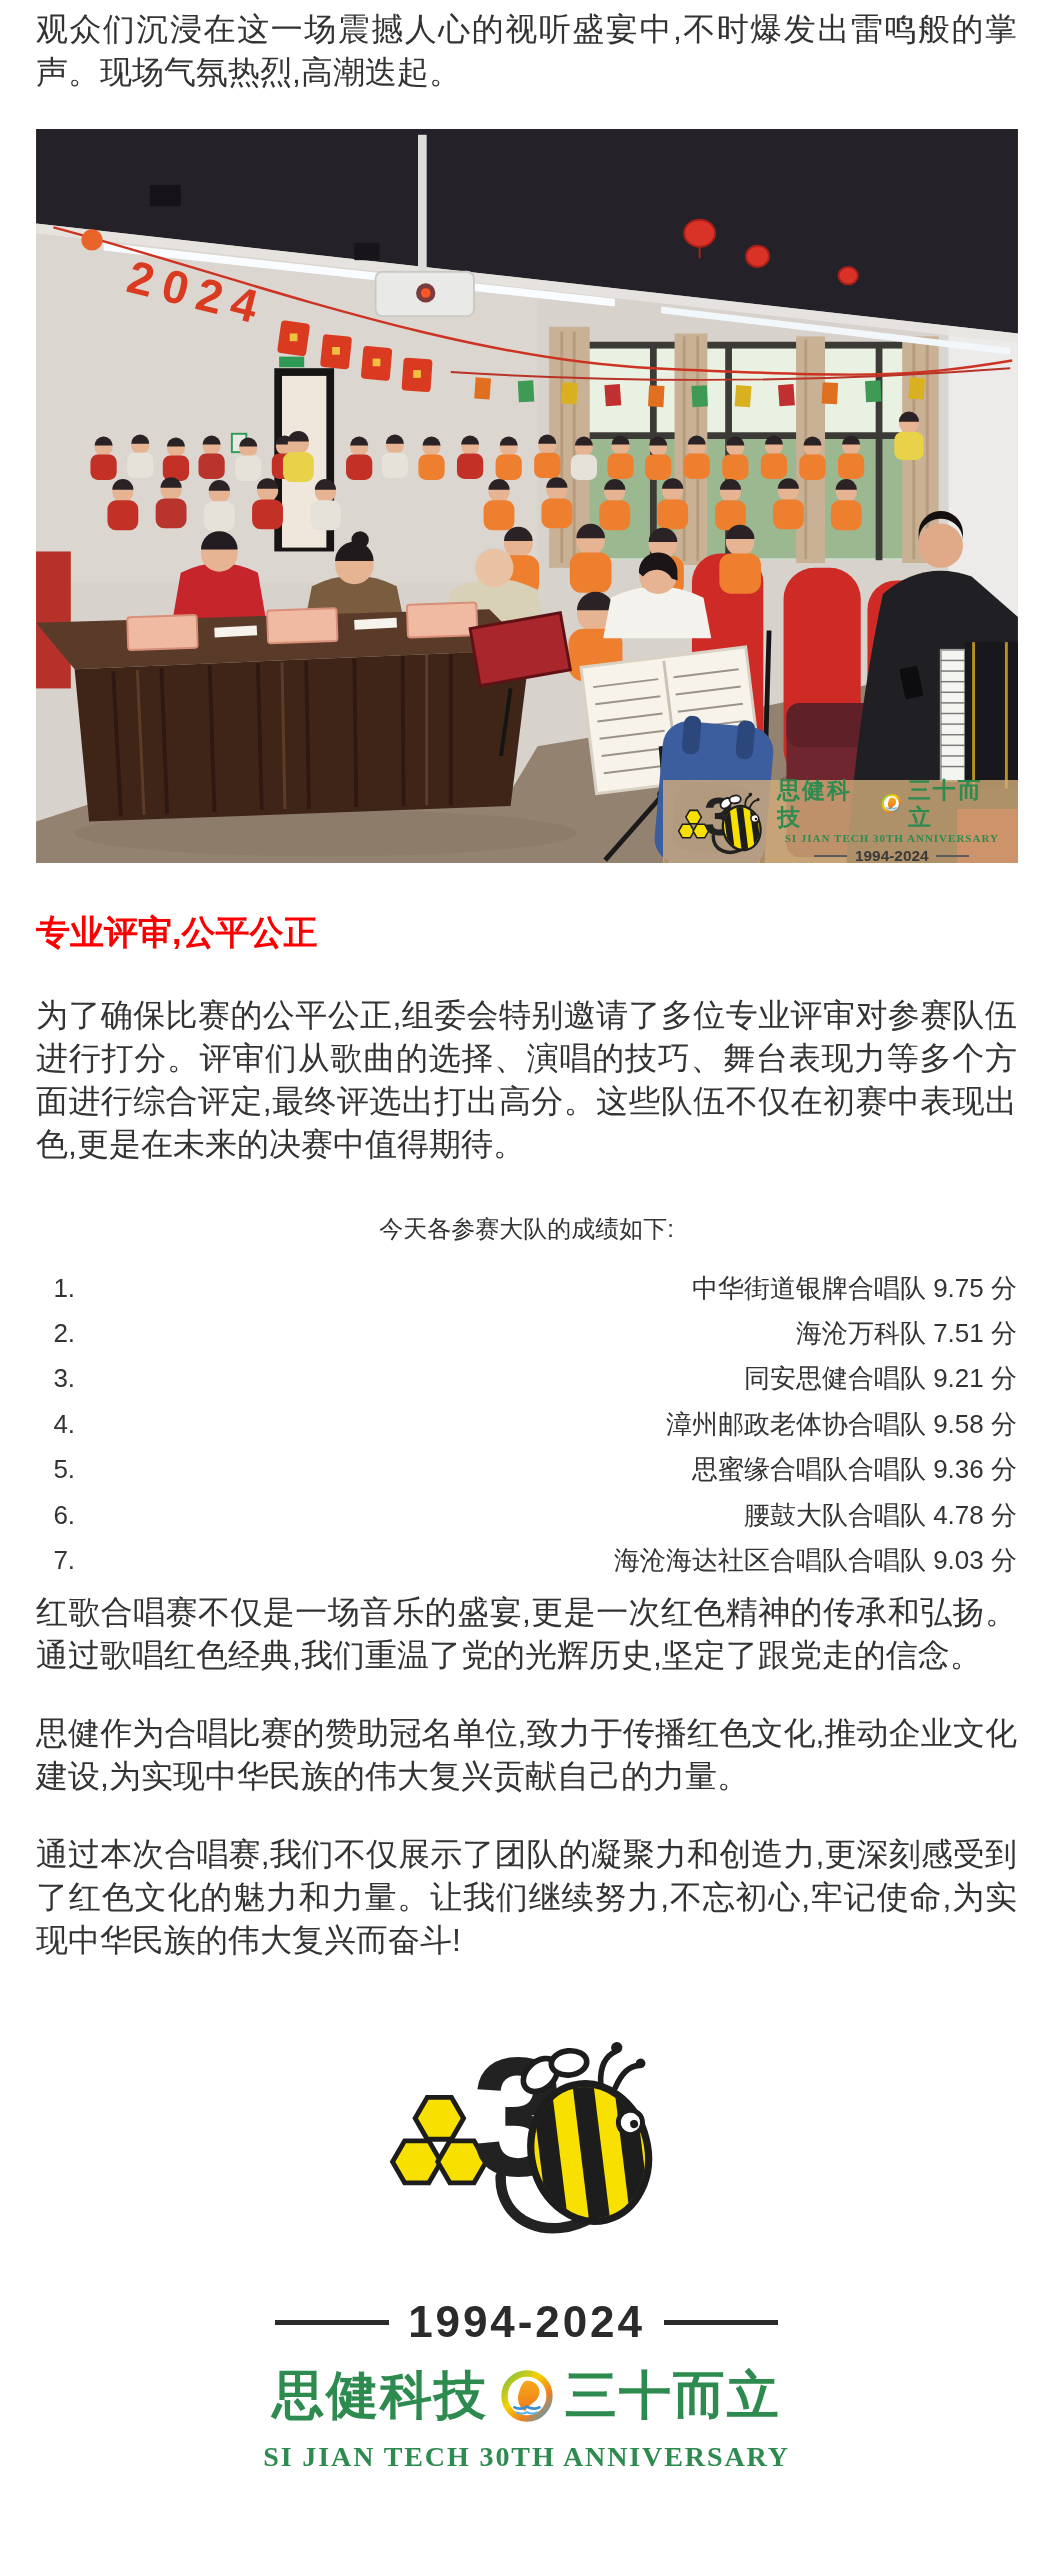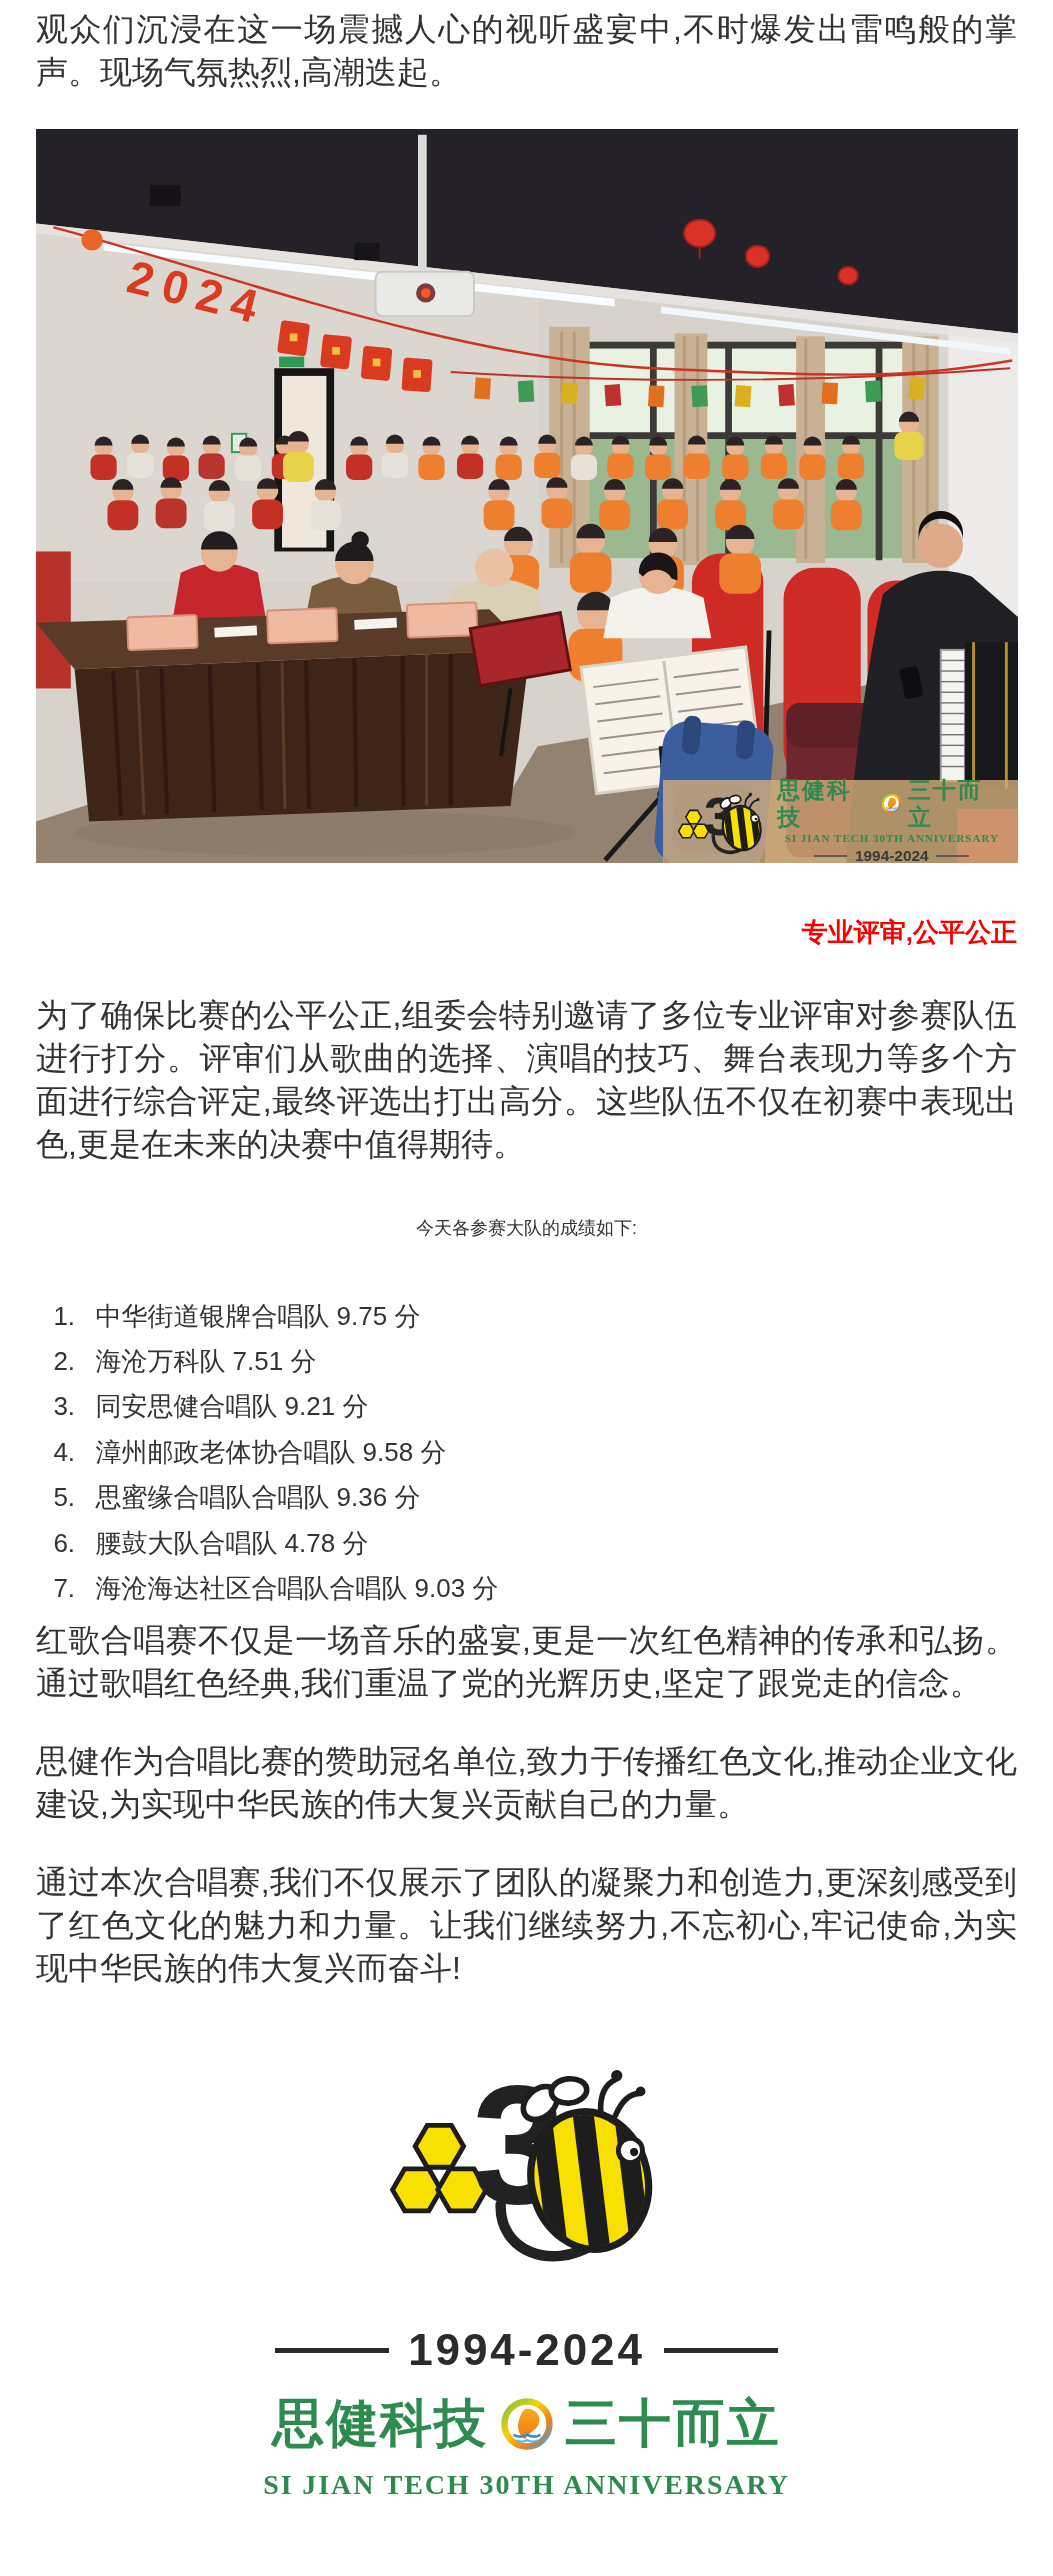--- a/index.html
+++ b/index.html
@@ -10,27 +10,27 @@
   .photo-wrap svg.scene{display:block;width:982px;height:734px;}
   .wm{position:absolute;right:0;bottom:0;width:355px;height:83px;background:rgba(210,172,122,0.80);
       display:flex;align-items:center;gap:9.6px;padding:0 11.6px;box-sizing:border-box;}
   .wm-bee{width:93px;height:75px;flex:0 0 auto;}
   .wm-txt{display:flex;flex-direction:column;align-items:center;line-height:1.15;}
   .wm-row1{display:flex;align-items:center;gap:5.8px;font-size:23px;font-weight:bold;color:#2e8b50;letter-spacing:1.9px;}
   .wm-ring{width:21px;height:21px;}
   .wm-row2{font-family:"Liberation Serif","DejaVu Serif",serif;font-size:11px;font-weight:bold;color:#2e8b50;letter-spacing:1px;margin-top:1.9px;}
   .wm-row3{display:flex;align-items:center;gap:7.7px;font-size:15.4px;font-weight:bold;color:#3a3a3a;margin-top:2.9px;}
   .wm-dash{display:inline-block;width:33px;height:1.9px;background:#5a5a5a;}
-  h2.red-heading{font-size:26px;line-height:39px;font-weight:bold;color:#fa0000;text-align:right;margin:50px 0 42px 0;}
+  h2.red-heading{font-size:34px;line-height:39px;font-weight:bold;color:#fa0000;text-align:left;margin:50px 0 42px 0;}
   h2.red-heading.second{margin-top:66px;margin-bottom:41px;}
-  .center-line{font-size:18px;line-height:43px;text-align:center;margin:41px 0 52px 0;color:#333333;}
+  .center-line{font-size:24px;line-height:43px;text-align:center;margin:41px 0 24px 0;color:#333333;}
   .score-list{margin:0;padding:0;list-style:none;}
   .score-row{display:flex;align-items:flex-start;line-height:29px;margin-bottom:16.4px;font-size:26px;color:#333333;}
   .score-num{flex:0 0 42px;margin-left:17.4px;text-align:left;}
-  .score-text{flex:1;text-align:left;}
+  .score-text{flex:1;text-align:right;}
   .footer-logo{margin-top:53px;display:flex;flex-direction:column;align-items:center;}
   .big-bee{width:291px;height:234px;display:block;}
   .years-row{display:flex;align-items:center;gap:19px;margin-top:48px;}
   .yline{display:inline-block;width:114px;height:4.8px;background:#2b2b2b;}
   .years-text{font-size:44px;font-weight:bold;color:#2b2b2b;letter-spacing:2.9px;}
   .brand-row{display:flex;align-items:center;gap:11.6px;margin-top:13.5px;font-size:52px;font-weight:bold;color:#2e8b50;letter-spacing:1.9px;}
   .brand-ring{width:54px;height:54px;}
   .brand-en{font-family:"Liberation Serif","DejaVu Serif",serif;font-size:28px;font-weight:bold;color:#2e8b50;letter-spacing:1.9px;margin-top:9.6px;}
 </style>
 </head>

